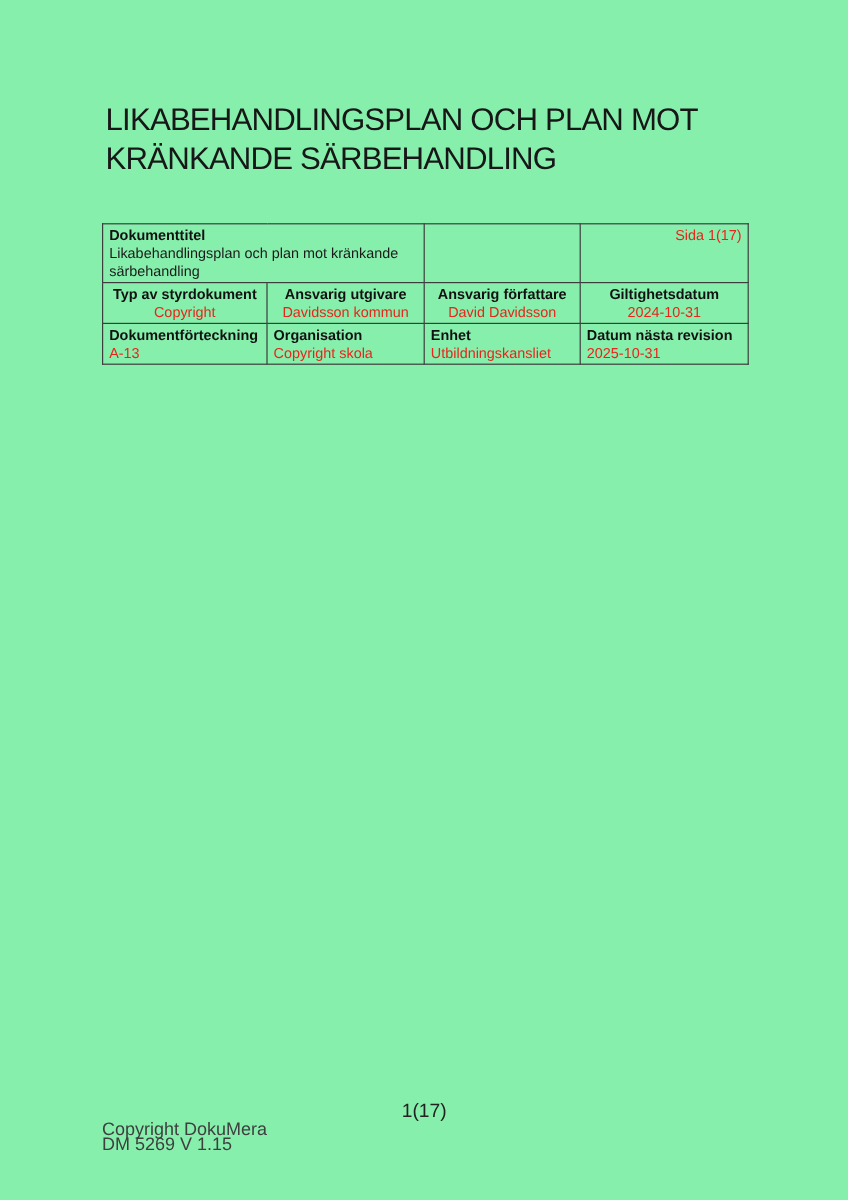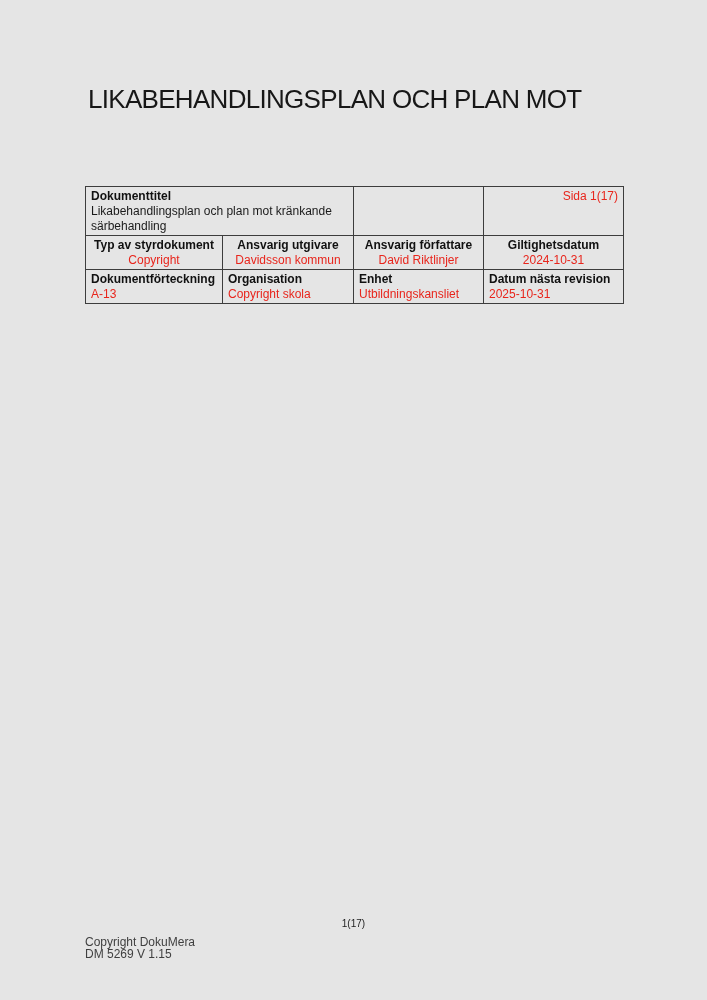--- a/index.html
+++ b/index.html
@@ -11,21 +11,21 @@
     width: 707px;
     height: 1000px;
     position: relative;
     font-family: "Liberation Sans", sans-serif;
     color: #1a1a1a;
     overflow: hidden;
   }
   .page {
     position: absolute;
     inset: 0;
-    background: #e5e5e5;
+    background: #86efac;
   }
   .doc-title {
     position: absolute;
     left: 88px;
     top: 83px;
     font-size: 26px;
     line-height: 33px;
     font-weight: 400;
     letter-spacing: -0.7px;
     color: #171717;
@@ -61,39 +61,40 @@
   .pageref {
     text-align: right;
     margin-top: 20px;
   }
   .page-number {
     position: absolute;
     top: 918px;
     left: 0;
     width: 100%;
     text-align: center;
-    font-size: 10px;
+    font-size: 16px;
     color: #222222;
   }
   .copyright {
     position: absolute;
     left: 85px;
     top: 936px;
-    font-size: 12px;
+    font-size: 15px;
     line-height: 12px;
     color: #3f3f3f;
   }
 </style>
 </head>
 <body>
 
 <div class="page">
 
   <div class="doc-title">
     <div class="t-line">LIKABEHANDLINGSPLAN OCH PLAN MOT</div>
+    <div class="t-line">KRÄNKANDE SÄRBEHANDLING</div>
   </div>
 
   <table class="info-table">
     <colgroup>
       <col style="width:137px">
       <col style="width:131px">
       <col style="width:130px">
       <col style="width:140px">
     </colgroup>
     <tbody>
@@ -111,21 +112,21 @@
         <td>
           <div class="lbl">Typ av styrdokument</div>
           <div class="val">Copyright</div>
         </td>
         <td>
           <div class="lbl">Ansvarig utgivare</div>
           <div class="val">Davidsson kommun</div>
         </td>
         <td>
           <div class="lbl">Ansvarig författare</div>
-          <div class="val">David Riktlinjer</div>
+          <div class="val">David Davidsson</div>
         </td>
         <td>
           <div class="lbl">Giltighetsdatum</div>
           <div class="val">2024-10-31</div>
         </td>
       </tr>
       <tr class="r3">
         <td>
           <div class="lbl">Dokumentförteckning</div>
           <div class="val">A-13</div>

